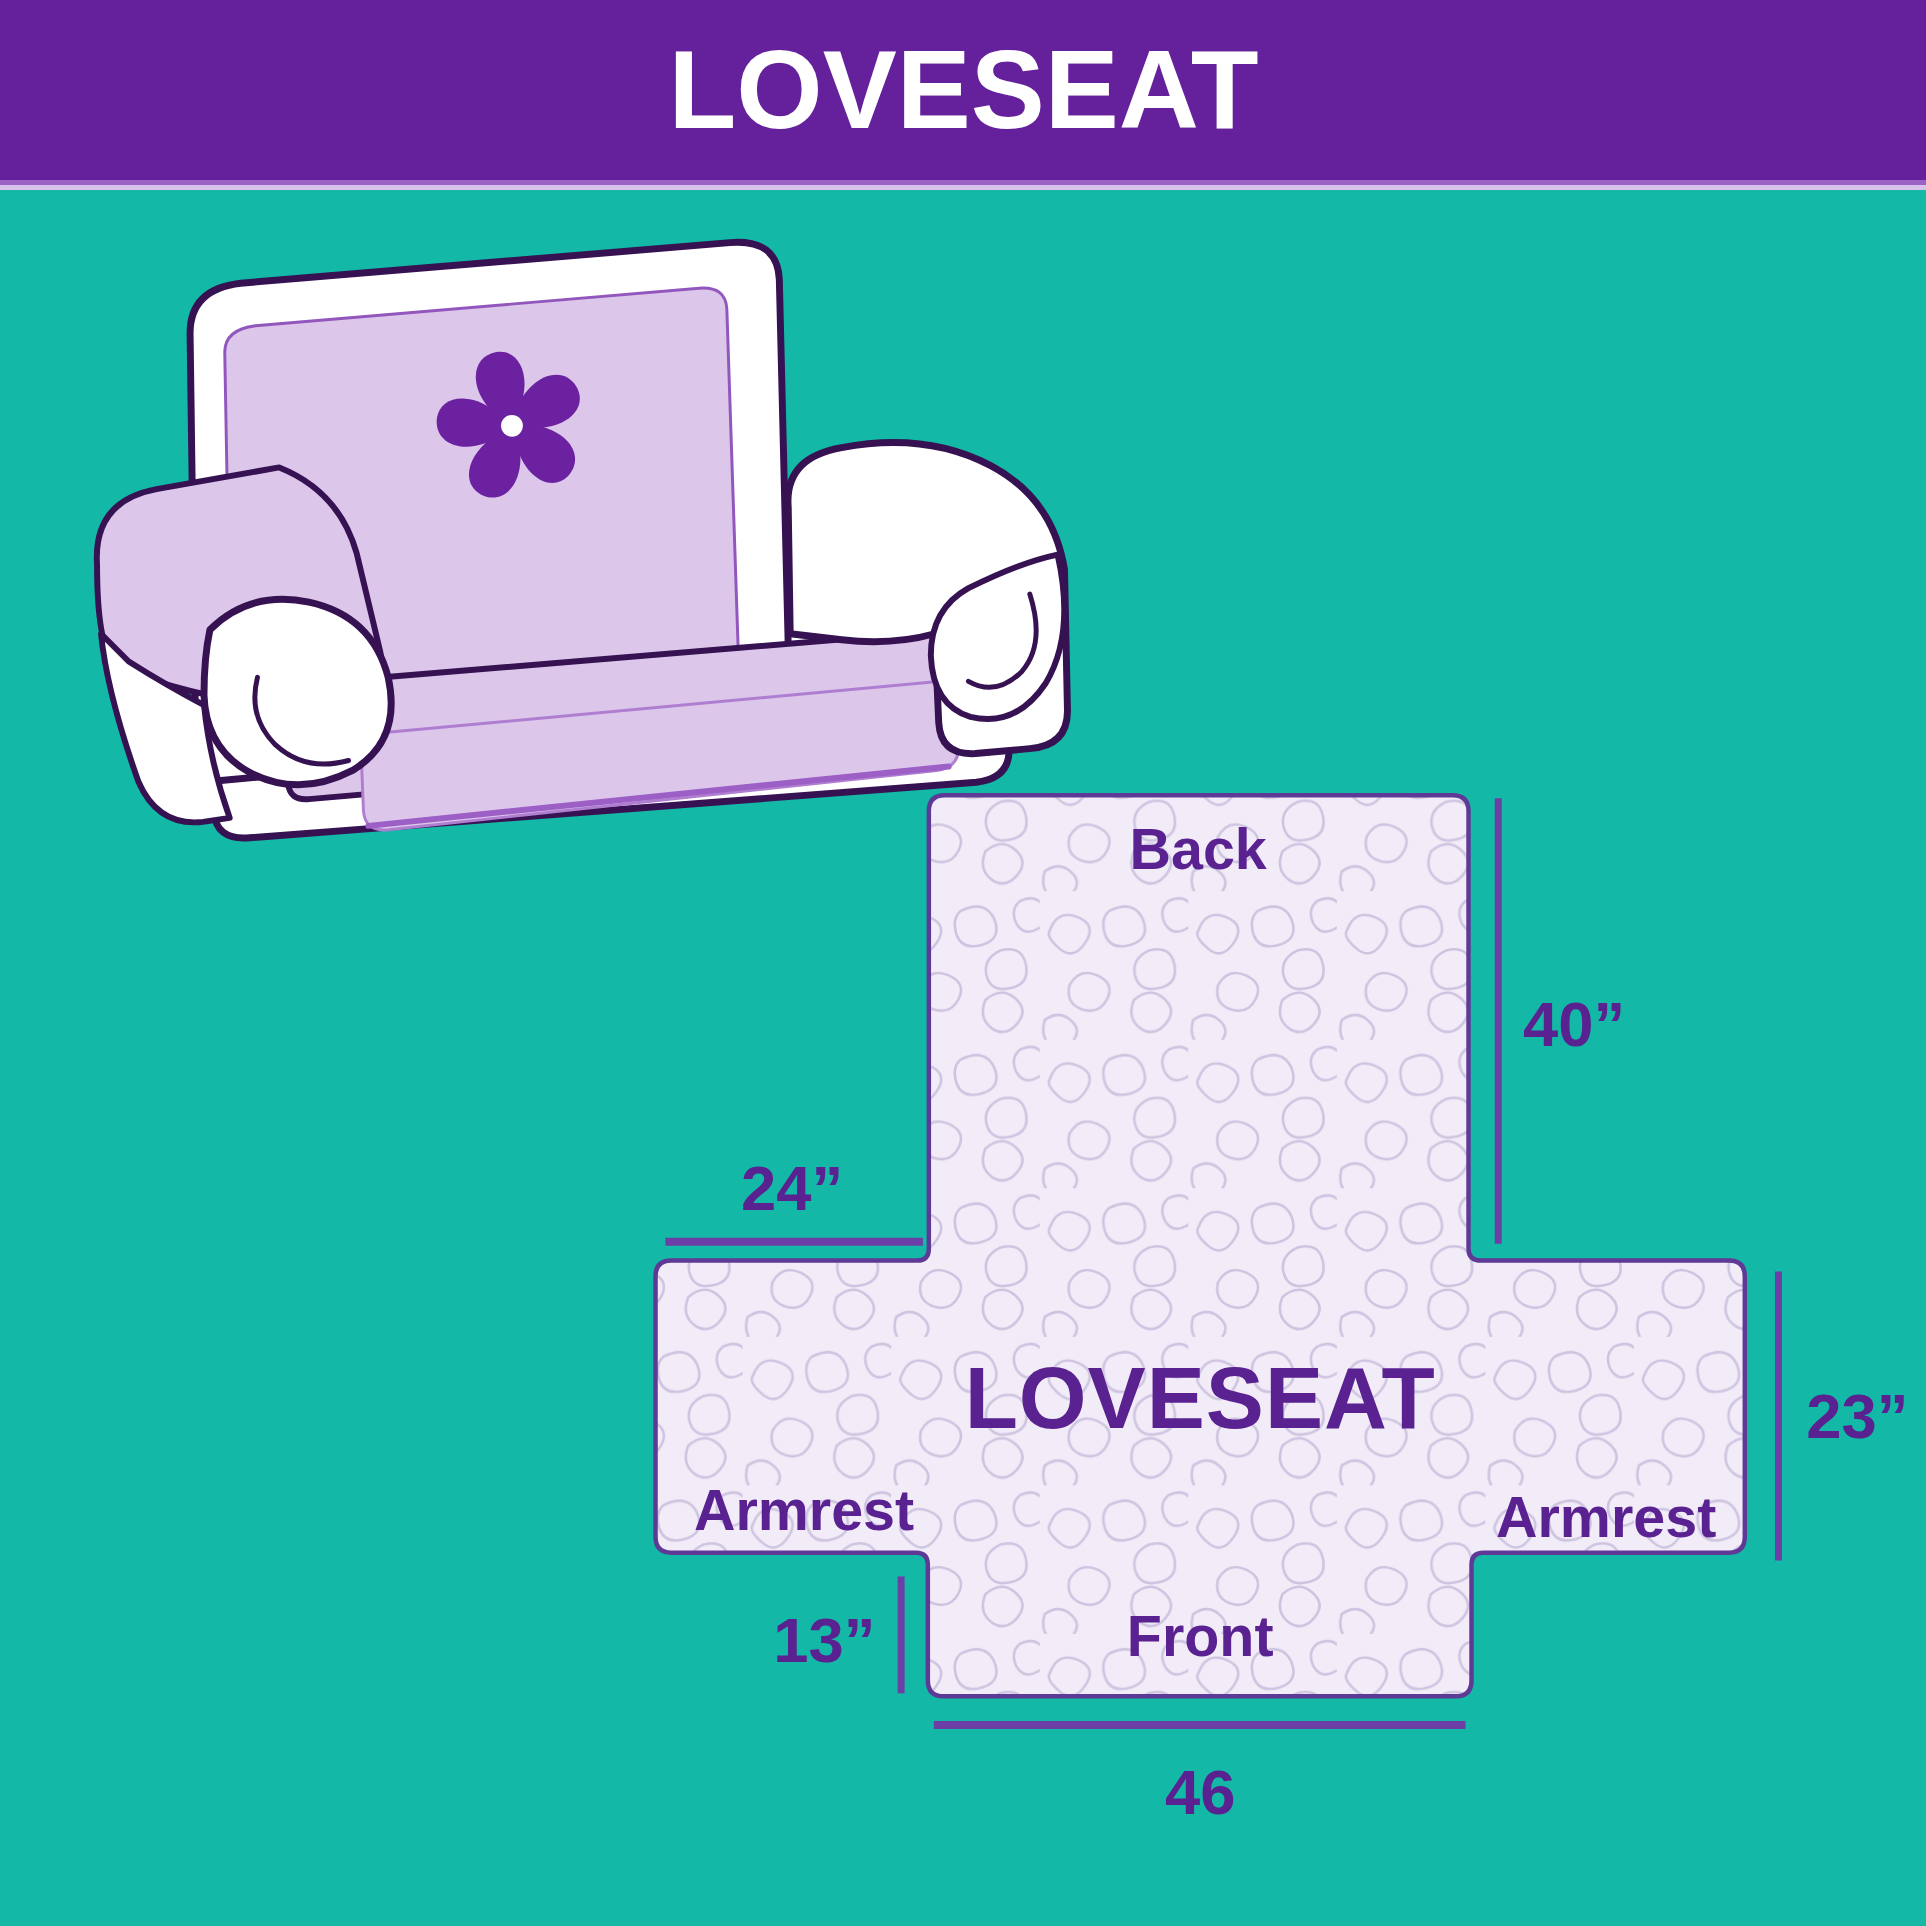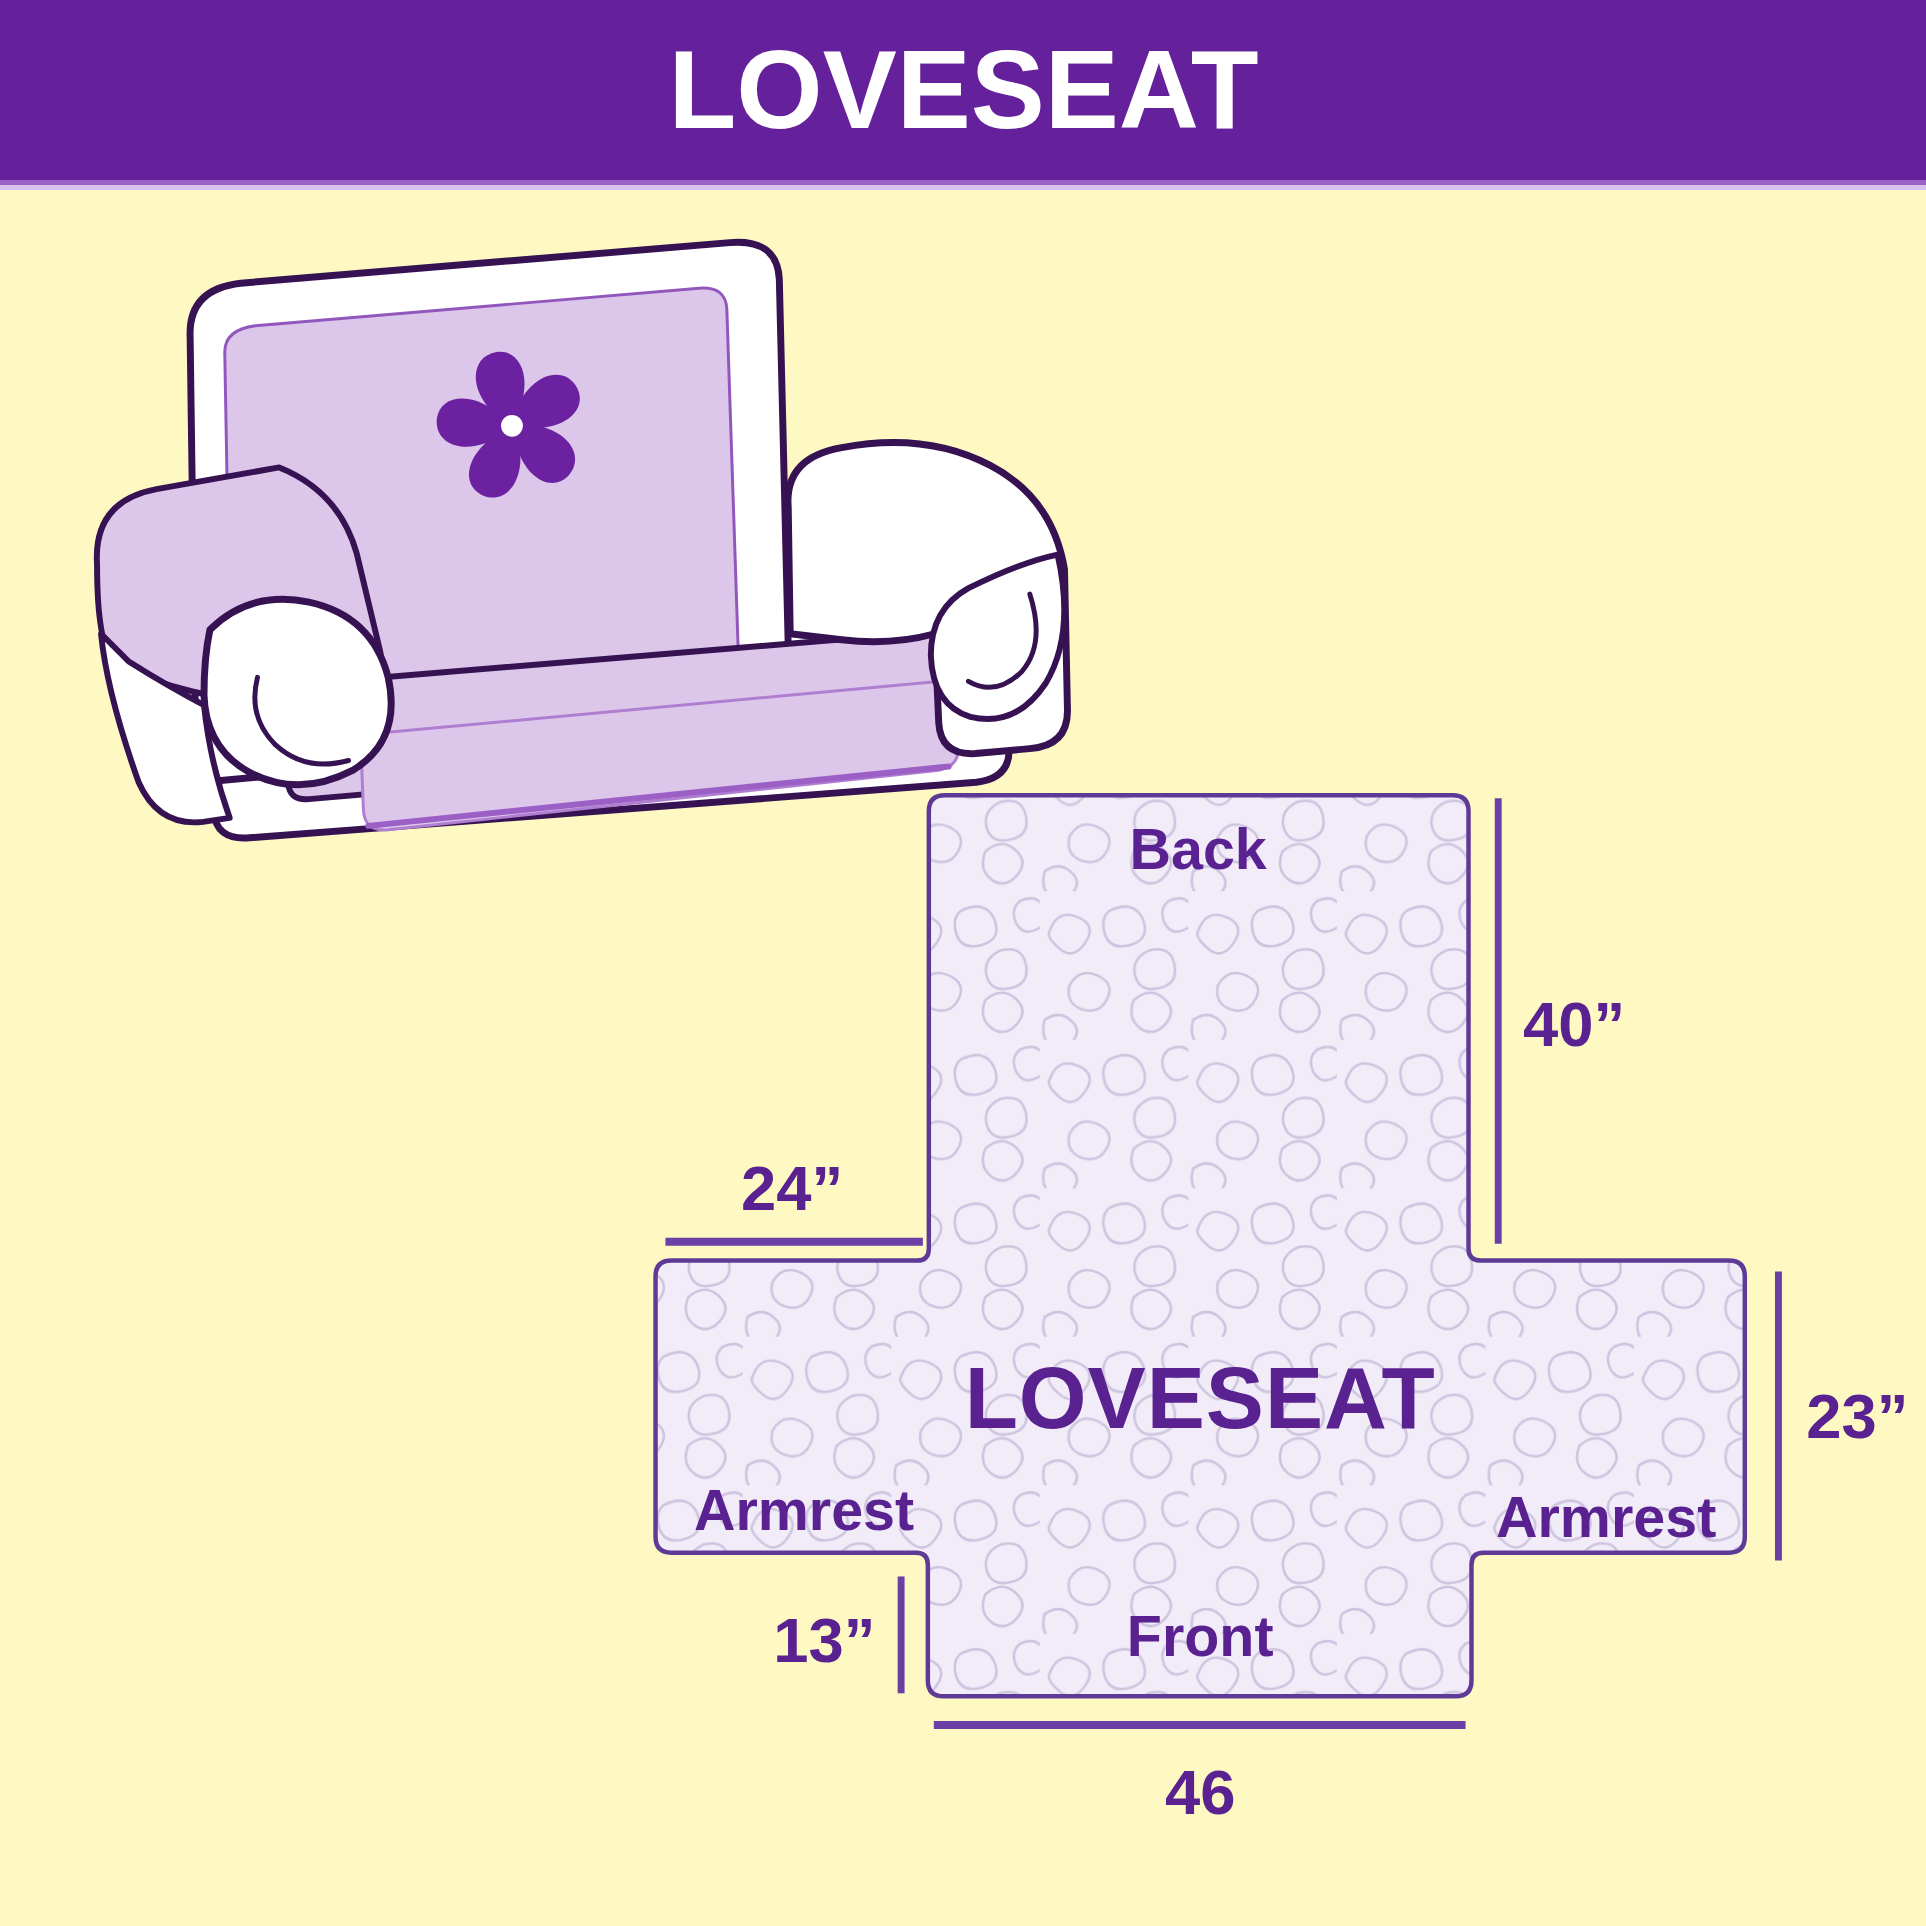--- a/index.html
+++ b/index.html
@@ -1,18 +1,18 @@
 <!DOCTYPE html>
 <html><head>
 <meta charset="utf-8">
 <style>
   html,body{margin:0;padding:0;background:#ffffff;}
   .canvas{
     position:relative;width:1927px;height:1927px;overflow:hidden;
-    background:#fef9c3;font-family:"Liberation Sans",sans-serif;
+    background:#14b8a6;font-family:"Liberation Sans",sans-serif;
   }
   .header{
     position:absolute;left:0;top:0;width:1927px;height:180px;
     background:#65209C;display:flex;align-items:center;justify-content:center;
   }
   .header-strip1{position:absolute;left:0;top:180px;width:1927px;height:5px;background:#9A63C4;}
   .header-strip2{position:absolute;left:0;top:185px;width:1927px;height:5px;background:#D9C2EC;}
   .header h1{
     margin:0;color:#ffffff;font-size:111px;font-weight:700;letter-spacing:0px;
     font-family:"Liberation Sans",sans-serif;

